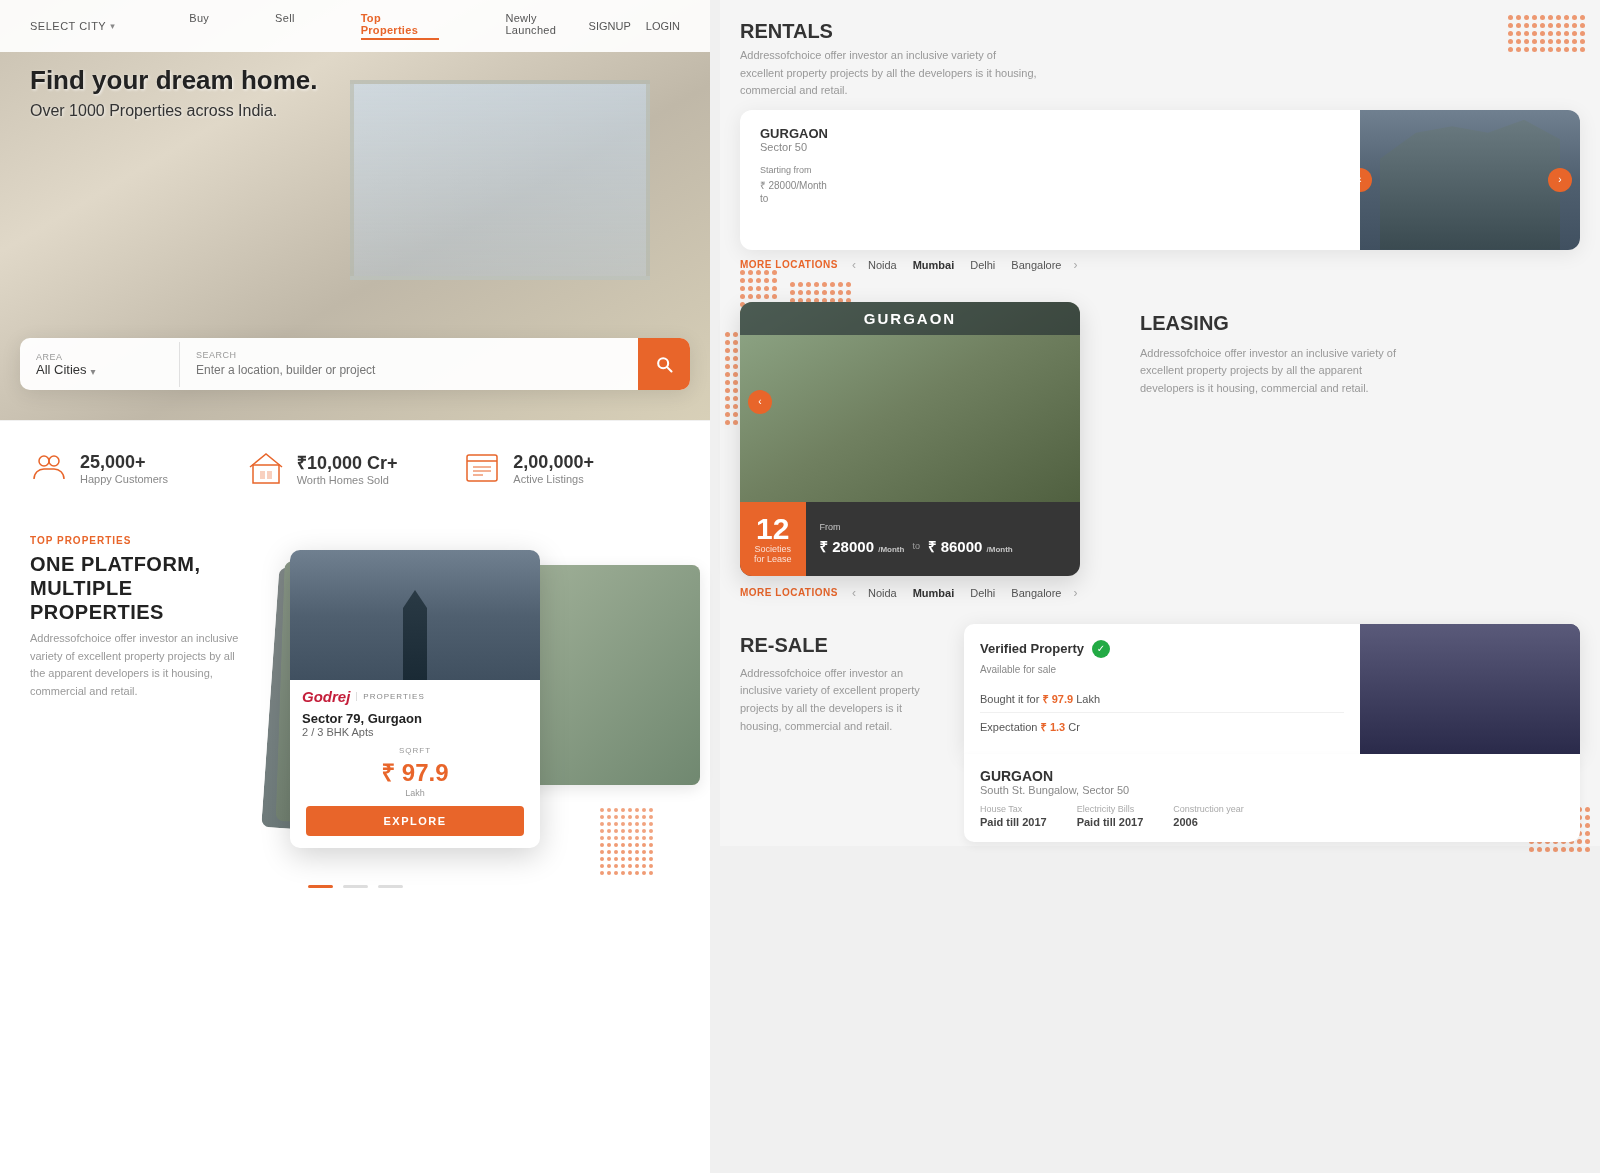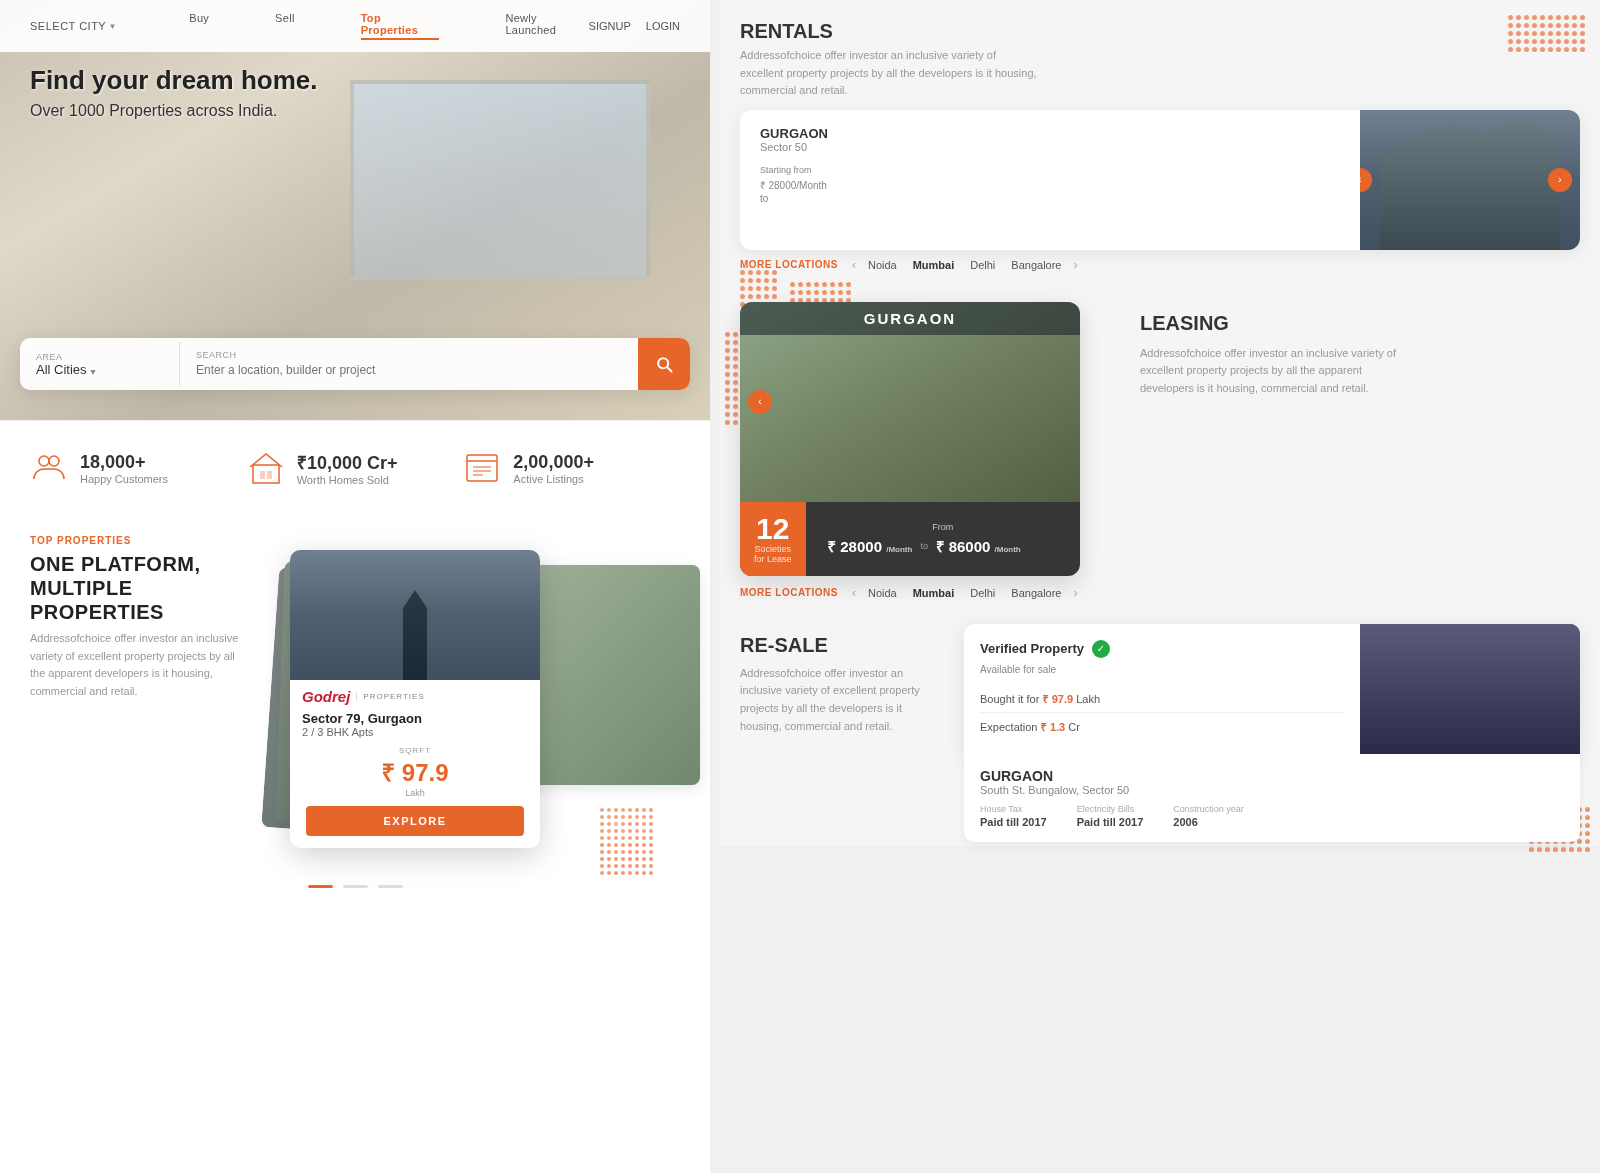--- a/index.html
+++ b/index.html
@@ -391,21 +391,21 @@
   <div class="stats">
     <div class="stat-item">
       <div class="stat-icon">
         <svg viewBox="0 0 38 38" width="38" height="38">
             <circle cx="14" cy="12" r="5" fill="none" stroke="#e8652a" stroke-width="1.5"></circle>
             <circle cx="24" cy="12" r="5" fill="none" stroke="#e8652a" stroke-width="1.5"></circle>
             <path d="M4 30c0-6 4.5-10 10-10h10c5.5 0 10 4 10 10" fill="none" stroke="#e8652a" stroke-width="1.5"></path>
           </svg>
       </div>
       <div class="stat-text">
-        <div class="stat-number">18,000+</div>
+        <div class="stat-number">25,000+</div>
         <div class="stat-label">Happy Customers</div>
       </div>
     </div>
     <div class="stat-item">
       <div class="stat-icon">
         <svg viewBox="0 0 38 38" width="38" height="38">
             <rect x="6" y="16" width="26" height="18" fill="none" stroke="#e8652a" stroke-width="1.5"></rect>
             <polyline points="3,18 19,5 35,18" fill="none" stroke="#e8652a" stroke-width="1.5"></polyline>
             <rect x="13" y="22" width="5" height="8" fill="#e8652a" opacity="0.3"></rect>
             <rect x="20" y="22" width="5" height="8" fill="#e8652a" opacity="0.3"></rect>
@@ -804,21 +804,21 @@
         <div style="width:100%;height:200px;position:relative;overflow:hidden;" class="img-pool">
           <div style="position:absolute;top:0;left:0;right:0;background:rgba(20,30,40,0.55);color:white;text-align:center;font-size:15px;font-weight:700;padding:8px;letter-spacing:2px;">GURGAON</div>
           <div class="arrow-btn" style="top:50%;transform:translateY(-50%);left:8px;position:absolute;">‹</div>
         </div>
         <div style="background:rgba(0,0,0,0.78);display:flex;align-items:center;">
           <div style="background:#e8652a;padding:12px 14px;display:flex;flex-direction:column;align-items:center;justify-content:center;flex-shrink:0;">
             <span style="font-size:30px;font-weight:800;color:white;line-height:1;">12</span>
             <span style="font-size:9px;color:rgba(255,255,255,0.8);text-align:center;white-space:pre-line;">Societies
 for Lease</span>
           </div>
-          <div style="flex:1;padding:10px 22px;color:white;text-align:center;">
+          <div style="flex:1;padding:10px 14px;color:white;">
             <div style="font-size:9px;color:rgba(255,255,255,0.7);">From</div>
             <div style="display:flex;align-items:center;gap:8px;margin-top:4px;">
               <span style="font-size:15px;font-weight:700;color:white;">
                 <span>₹ 28000</span>
                 <span style="font-size:8px;color:rgba(255,255,255,0.7);">/Month</span>
               </span>
               <span style="font-size:9px;color:rgba(255,255,255,0.5);">to</span>
               <span style="font-size:15px;font-weight:700;color:white;">
                 <span>₹ 86000</span>
                 <span style="font-size:8px;color:rgba(255,255,255,0.7);">/Month</span>

